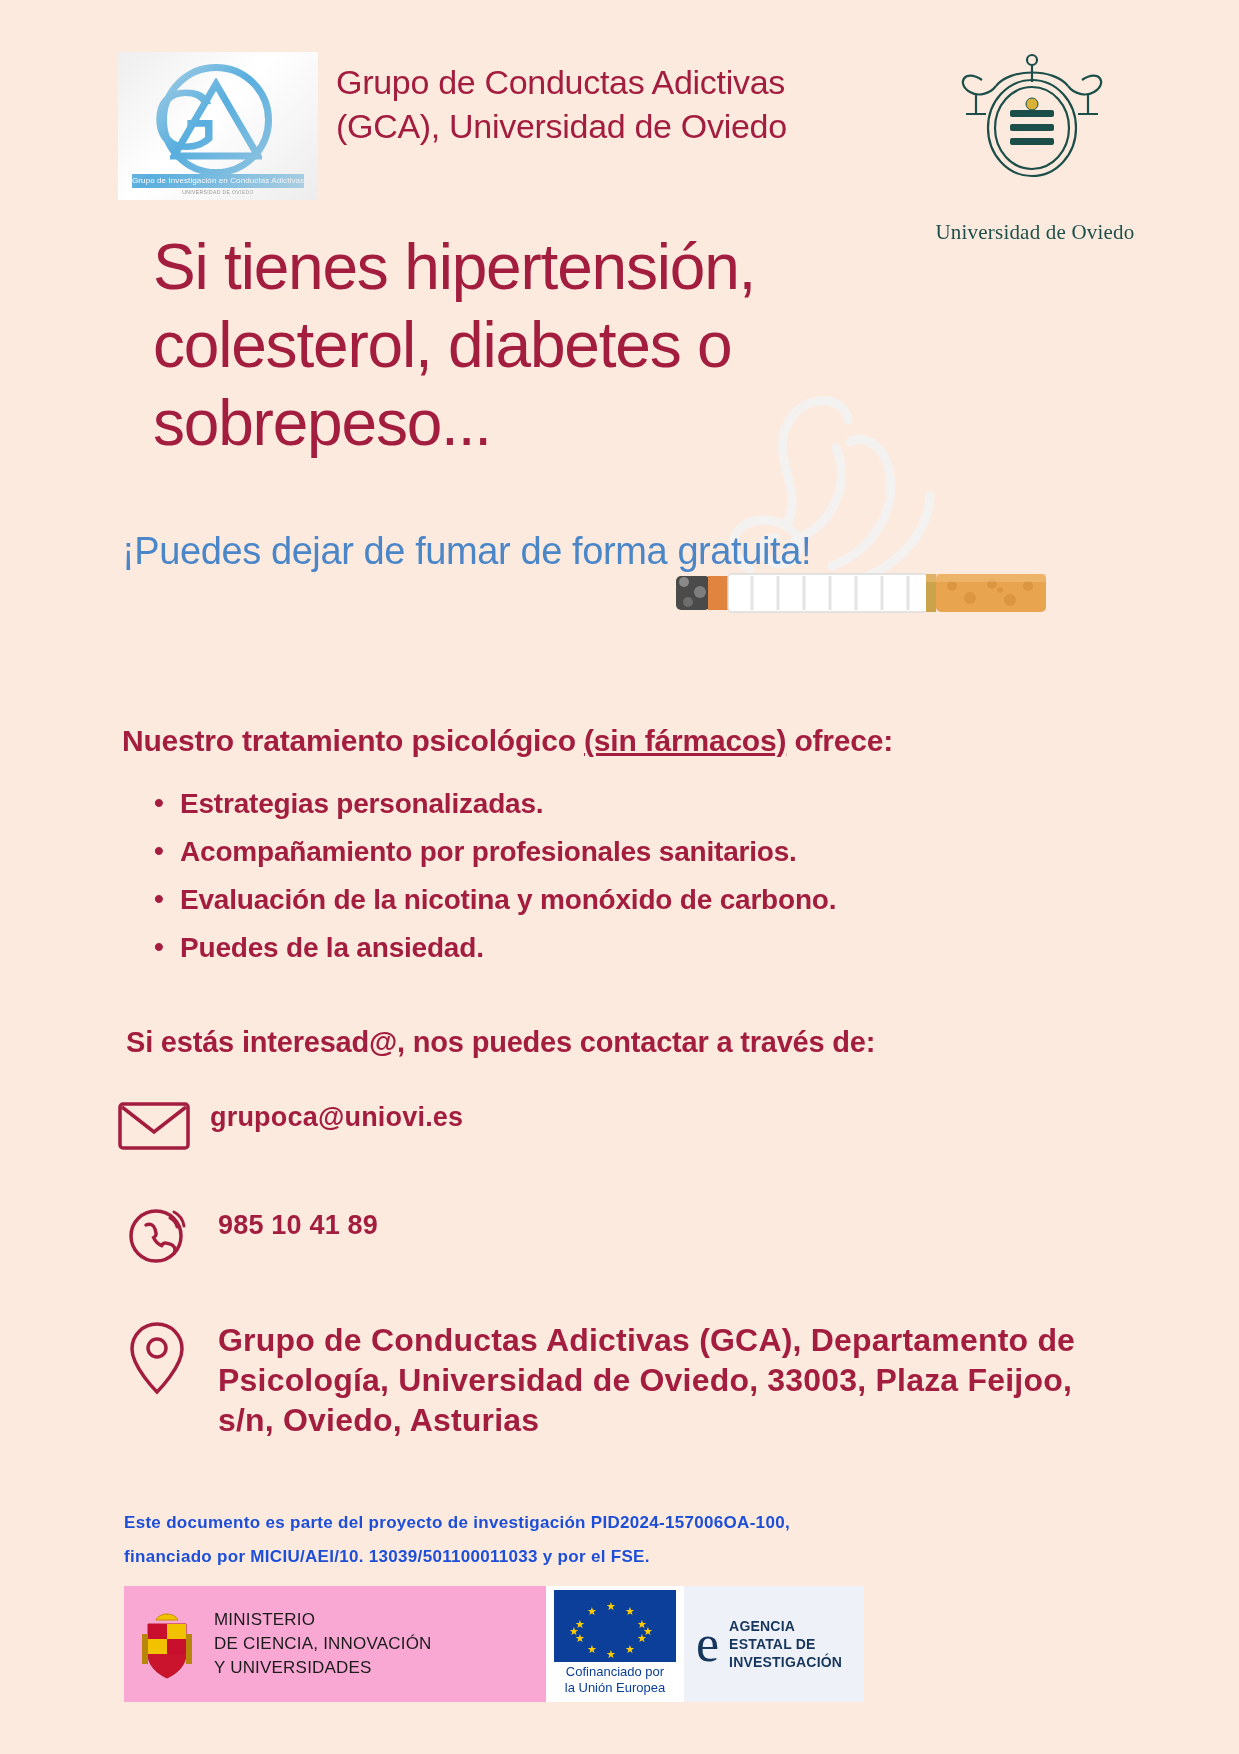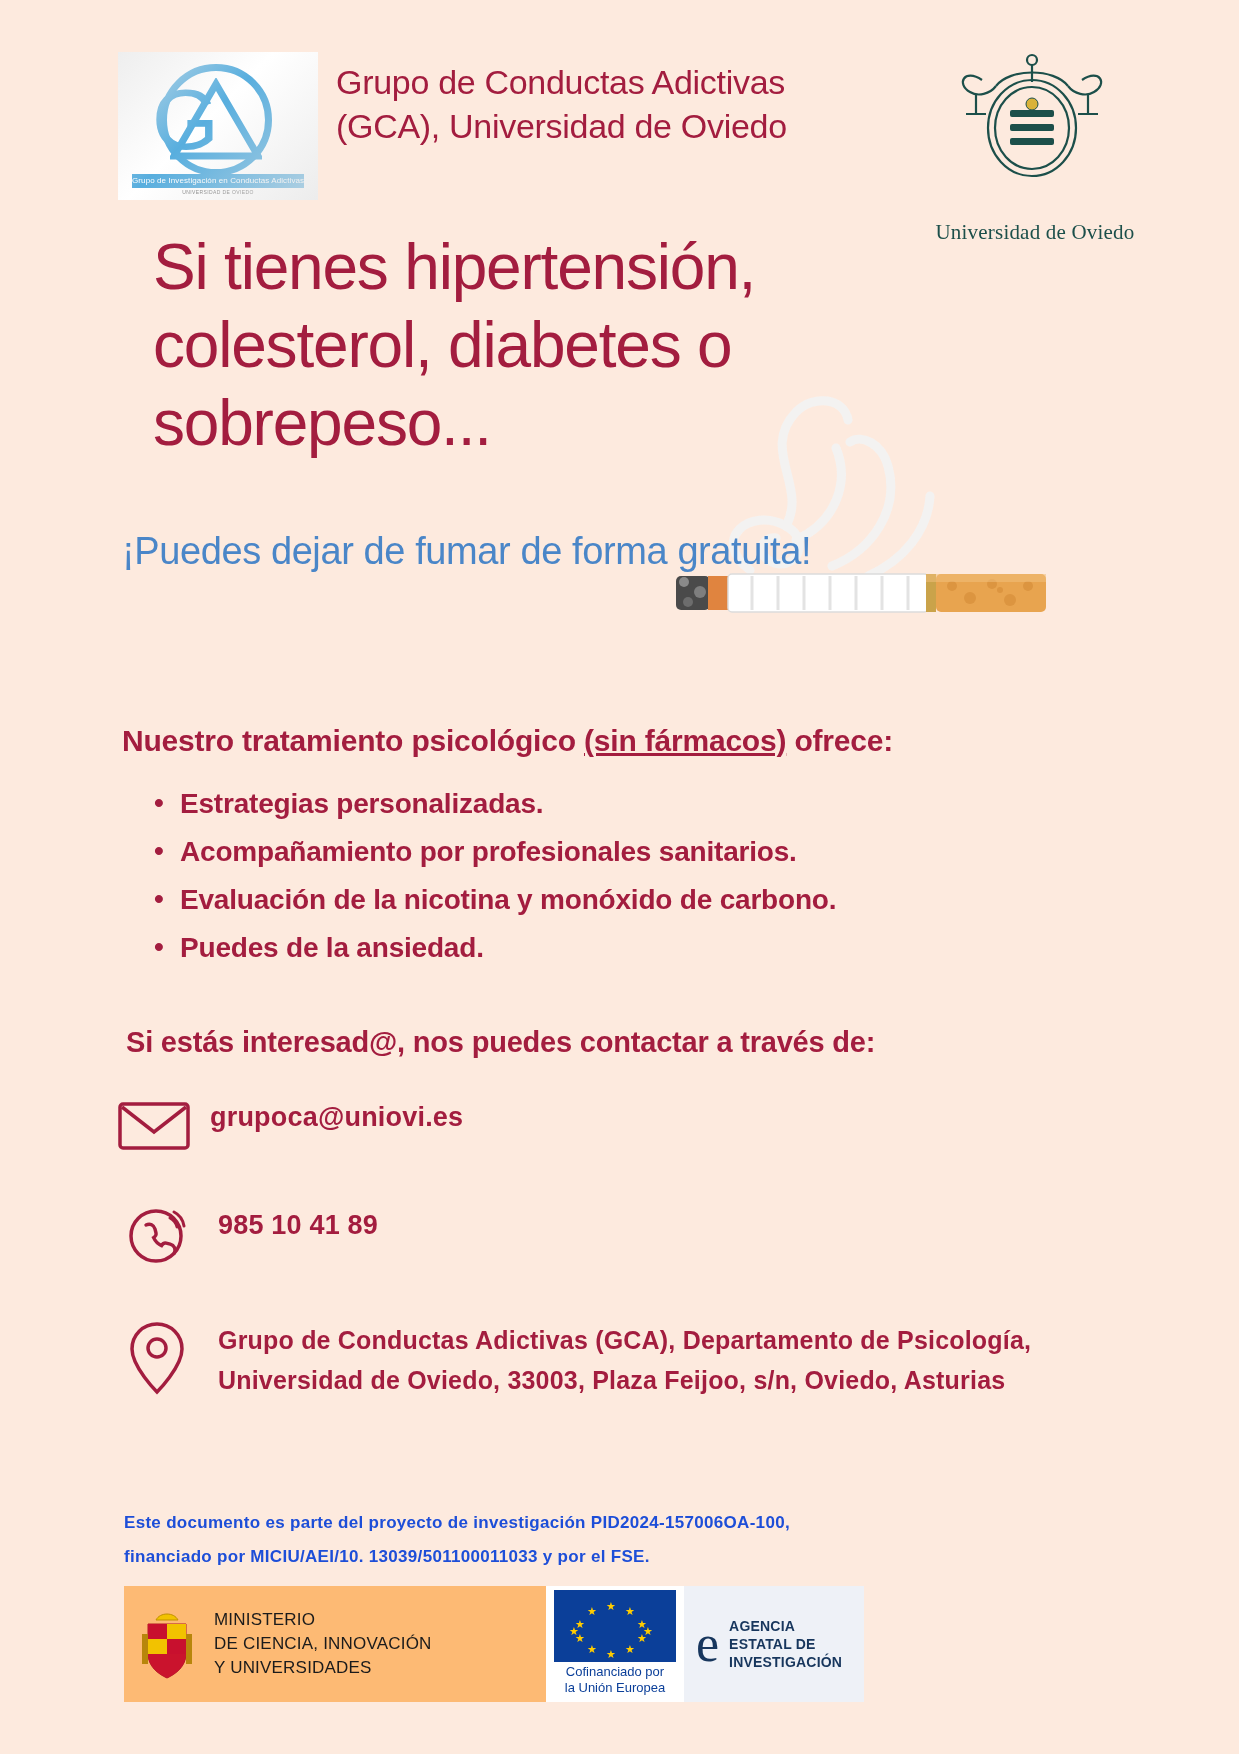--- a/index.html
+++ b/index.html
@@ -231,21 +231,21 @@
     top: 0;
   }
   .contact-text {
     display: block;
     margin-left: 92px;
     font-size: 27px;
     line-height: 38px;
     letter-spacing: 0.2px;
   }
   .row-addr .contact-text {
-    font-size: 25px;
+    font-size: 32px;
     line-height: 40px;
   }
 
   
   .funding {
     position: absolute;
     left: 124px;
     top: 1506px;
     width: 1000px;
     color: #1d4ed8;
@@ -259,21 +259,21 @@
   .footer-logos {
     position: absolute;
     left: 124px;
     top: 1586px;
     width: 740px;
     height: 116px;
     display: flex;
     align-items: stretch;
   }
   .logo-box {
-    background: #fdba74;
+    background: #f9a8d4;
     position: relative;
     box-sizing: border-box;
   }
   .logo-ministerio {
     width: 422px;
     display: flex;
     align-items: center;
     padding-left: 10px;
   }
   .shield {

